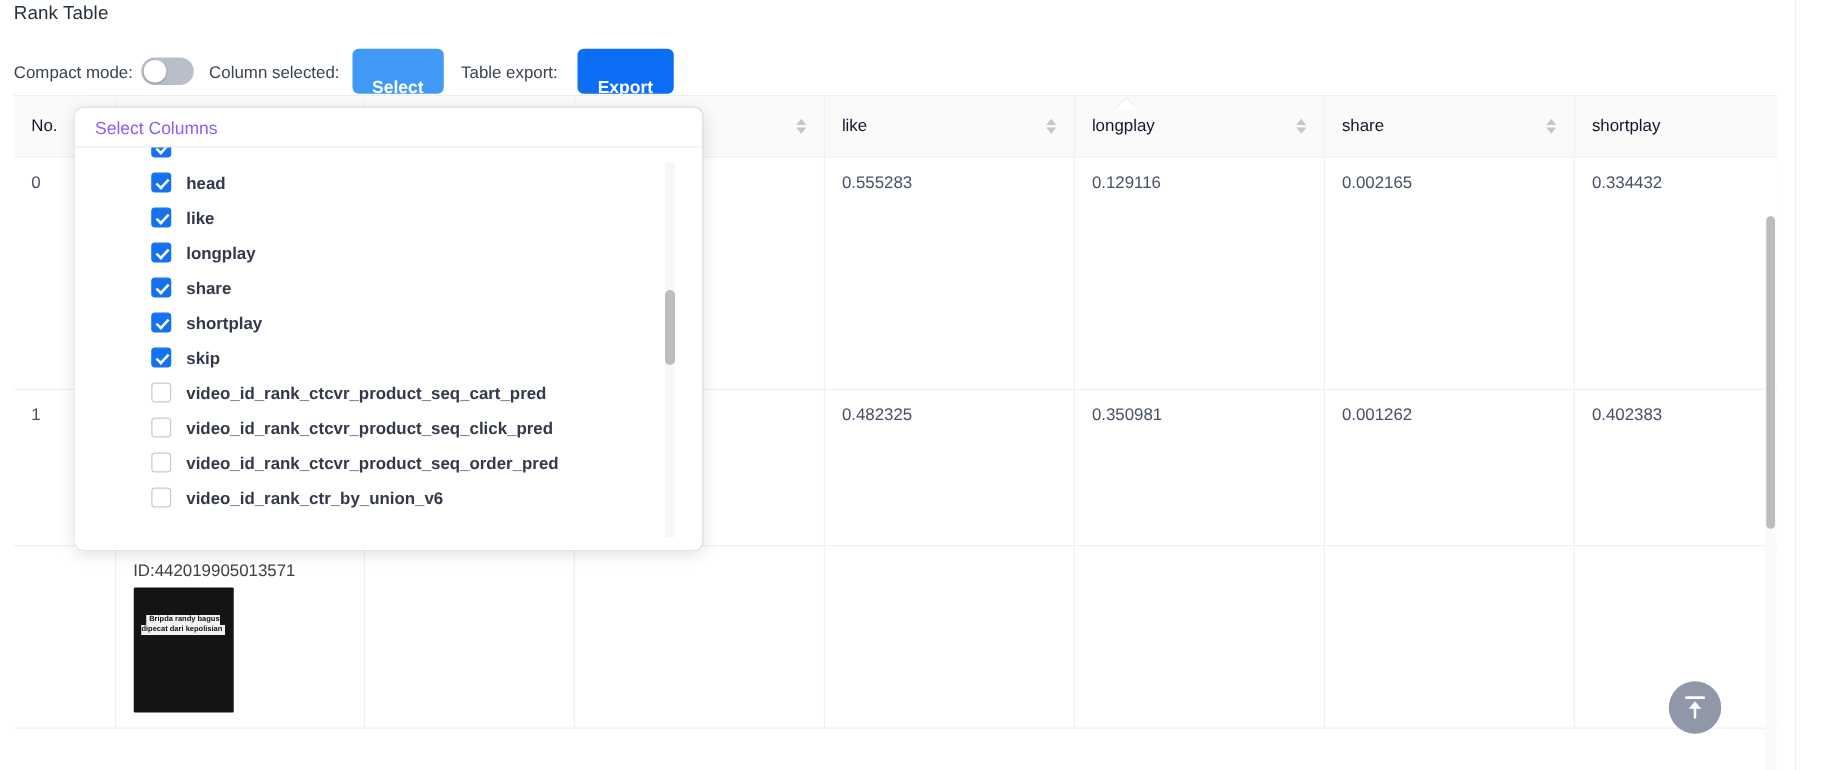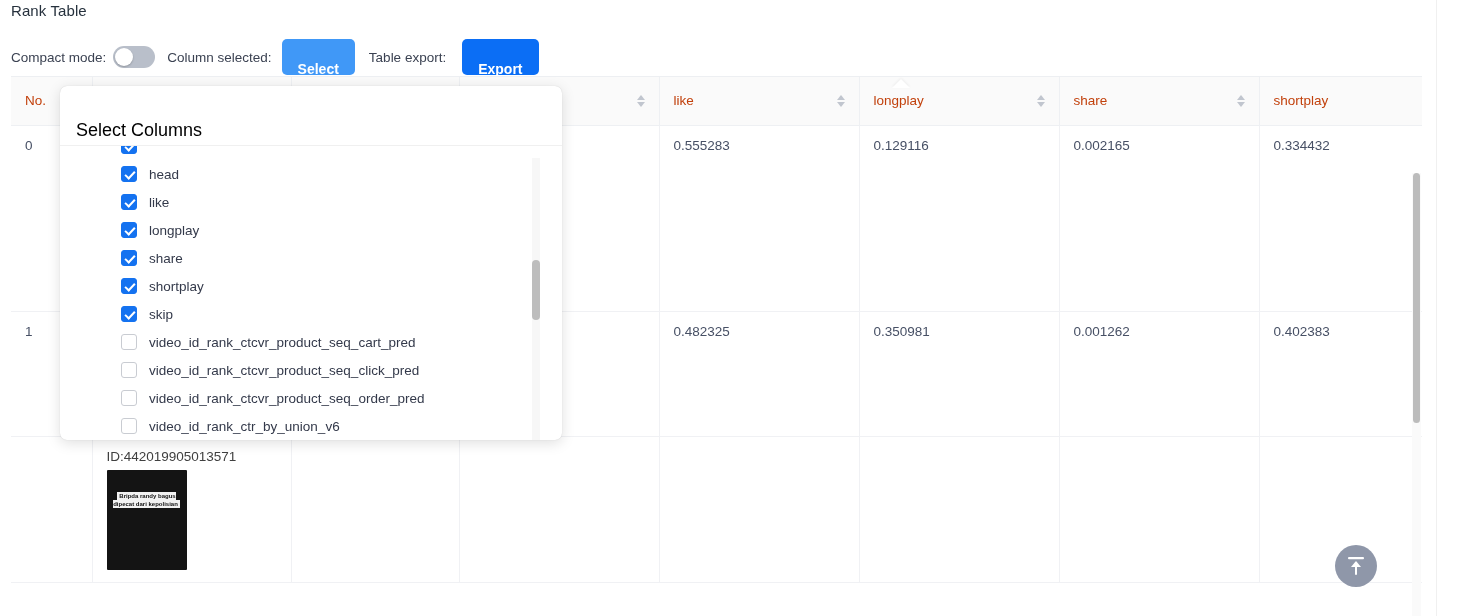--- a/index.html
+++ b/index.html
@@ -83,21 +83,21 @@
   }
   table.rank {
     border-collapse: collapse;
     table-layout: fixed;
     width: 1411px;
     font-size: 13.5px;
   }
   table.rank th {
     background: #fafafa;
     font-weight: 400;
-    color: #c2410c;
+    color: #0f172a;
     text-align: left;
     padding: 0 14px;
     height: 48px;
     border-right: 1px solid #eef0f3;
     border-bottom: 1px solid #eef0f3;
     position: relative;
     vertical-align: middle;
     font-size: 13.5px;
   }
   table.rank th .thwrap { display:flex; align-items:center; justify-content:space-between; }
@@ -202,34 +202,33 @@
     border-left: 9px solid transparent;
     border-right: 9px solid transparent;
     border-bottom: 9px solid #ffffff;
     z-index: 41;
     filter: drop-shadow(0 -1px 1px rgba(0,0,0,.06));
   }
   .popup-title {
     height: 32px;
     line-height: 32px;
     padding: 0 0 0 16px;
-    font-size: 18px;
-    color: #000000;
+    font-size: 14px;
+    color: #8b5cf6;
     border-bottom: 1px solid #f0f0f0;
-    margin-top: 28px;
   }
   .popup-body {
     position: relative;
     height: 322px;
     padding: 0;
     overflow: hidden;
   }
   .opt-list {
     position: absolute;
-    left: 0; right: 0; top: -14px;
+    left: 0; right: 0; top: -14px; font-weight: bold;
   }
   .opt {
     display: flex;
     align-items: center;
     height: 28px;
     padding-left: 61px;
     gap: 12px;
   }
   .cbx {
     width: 16px; height: 16px;

